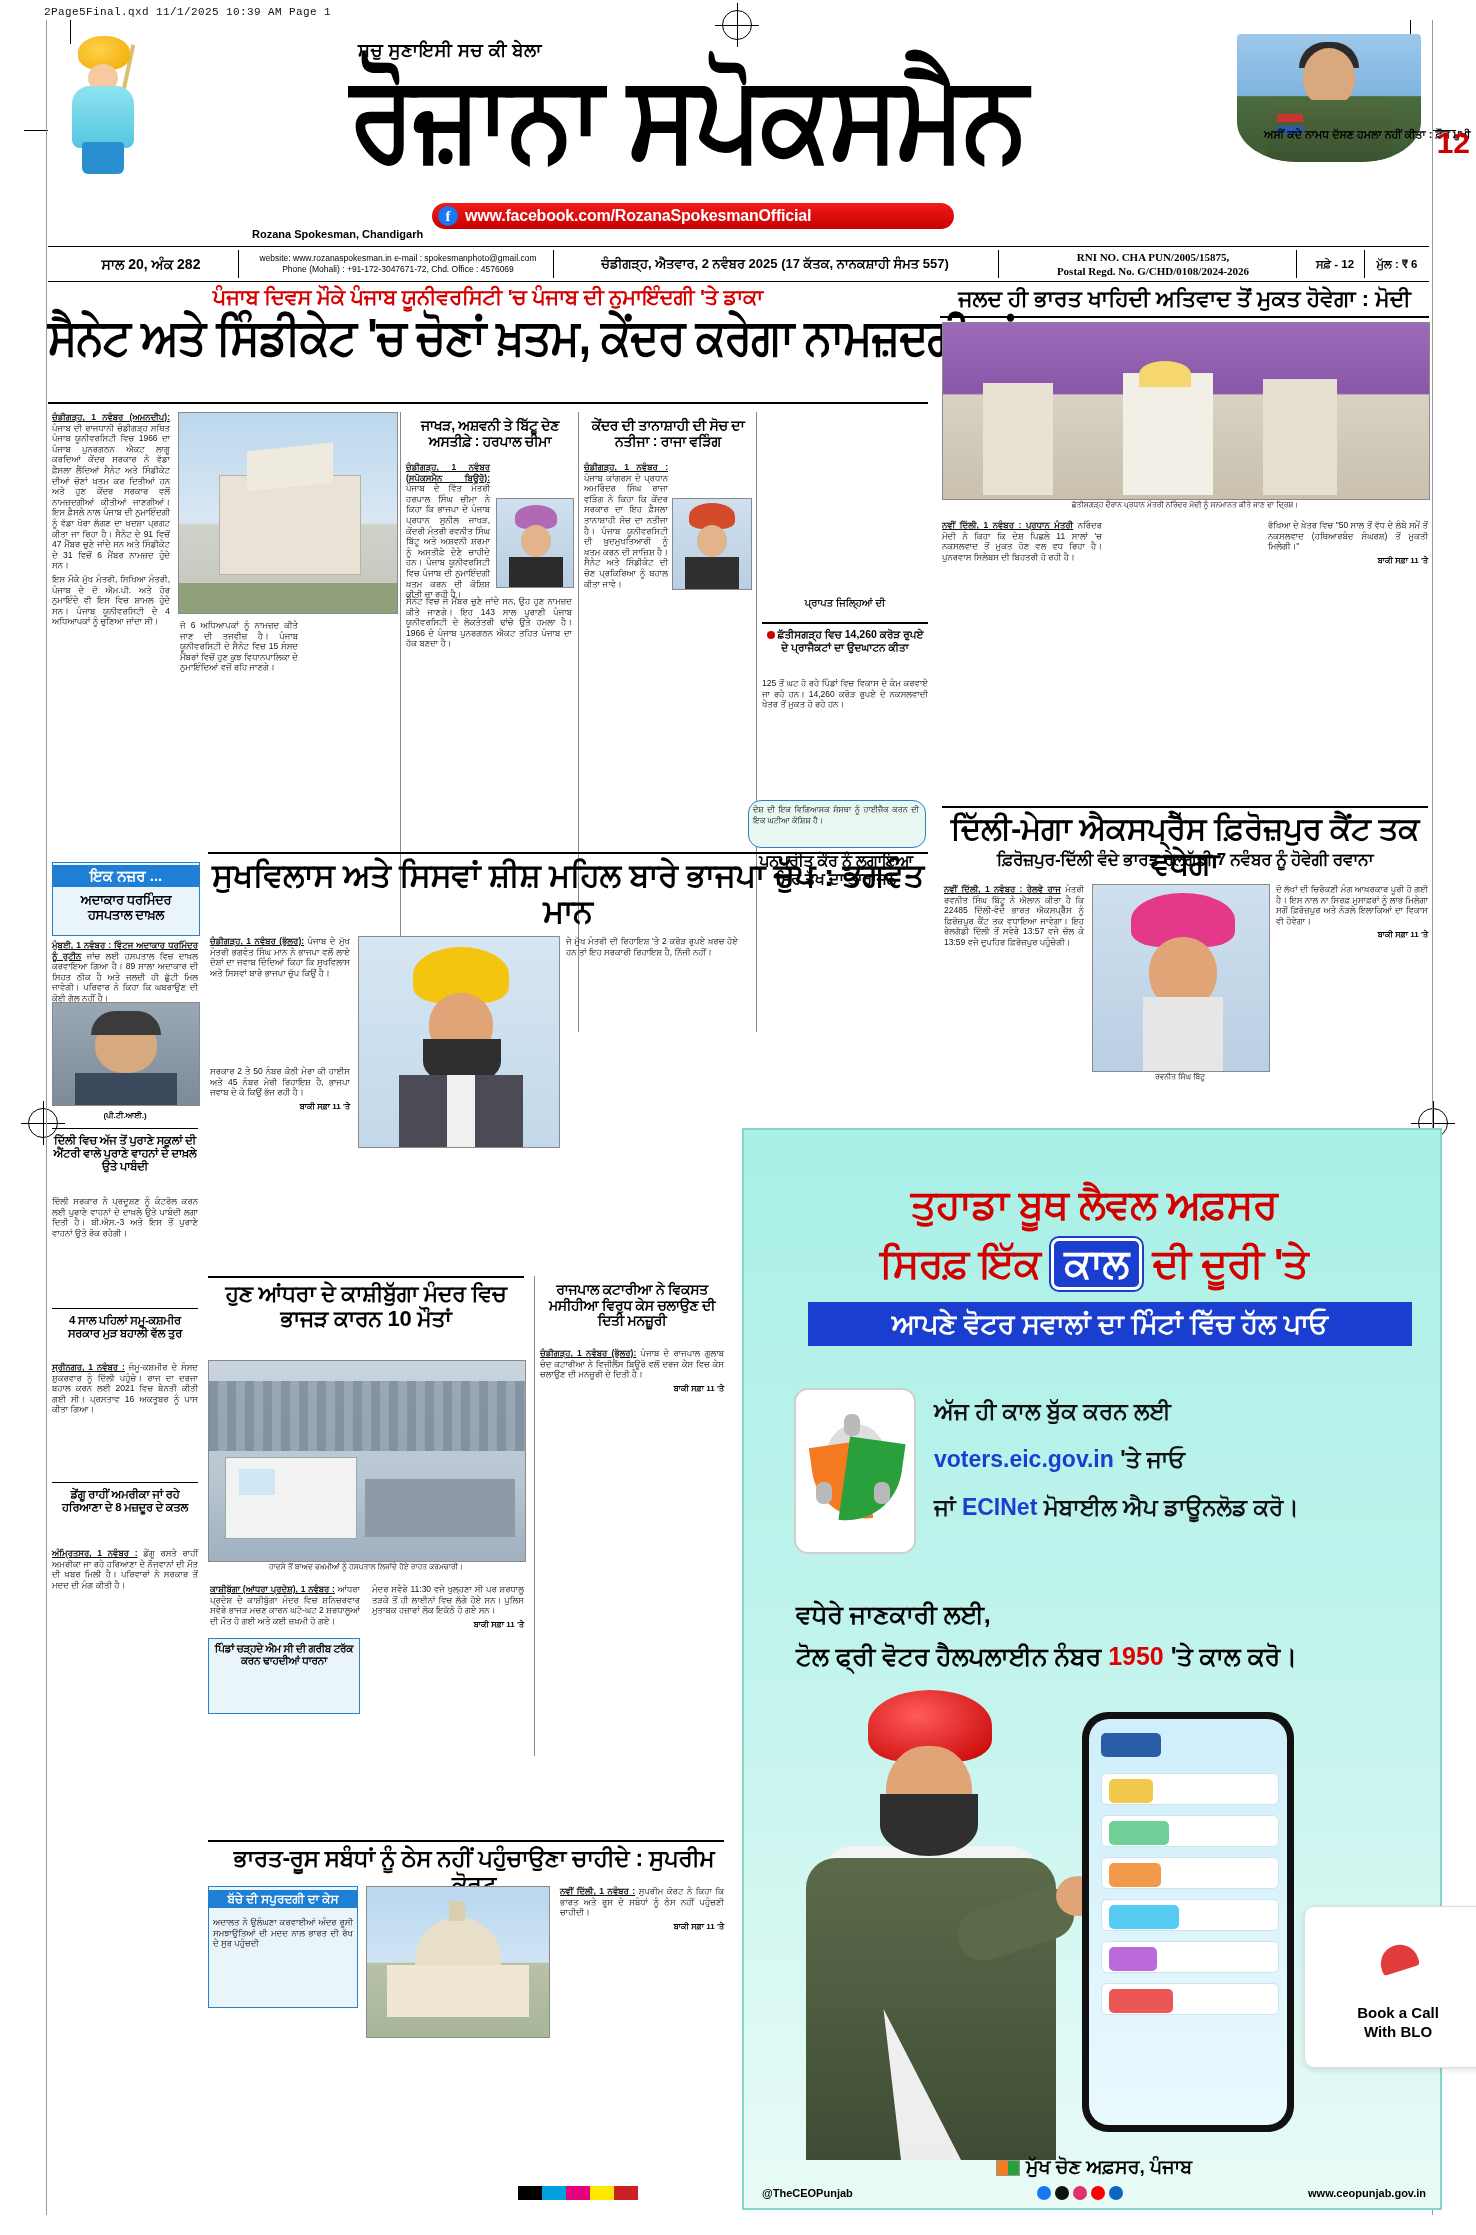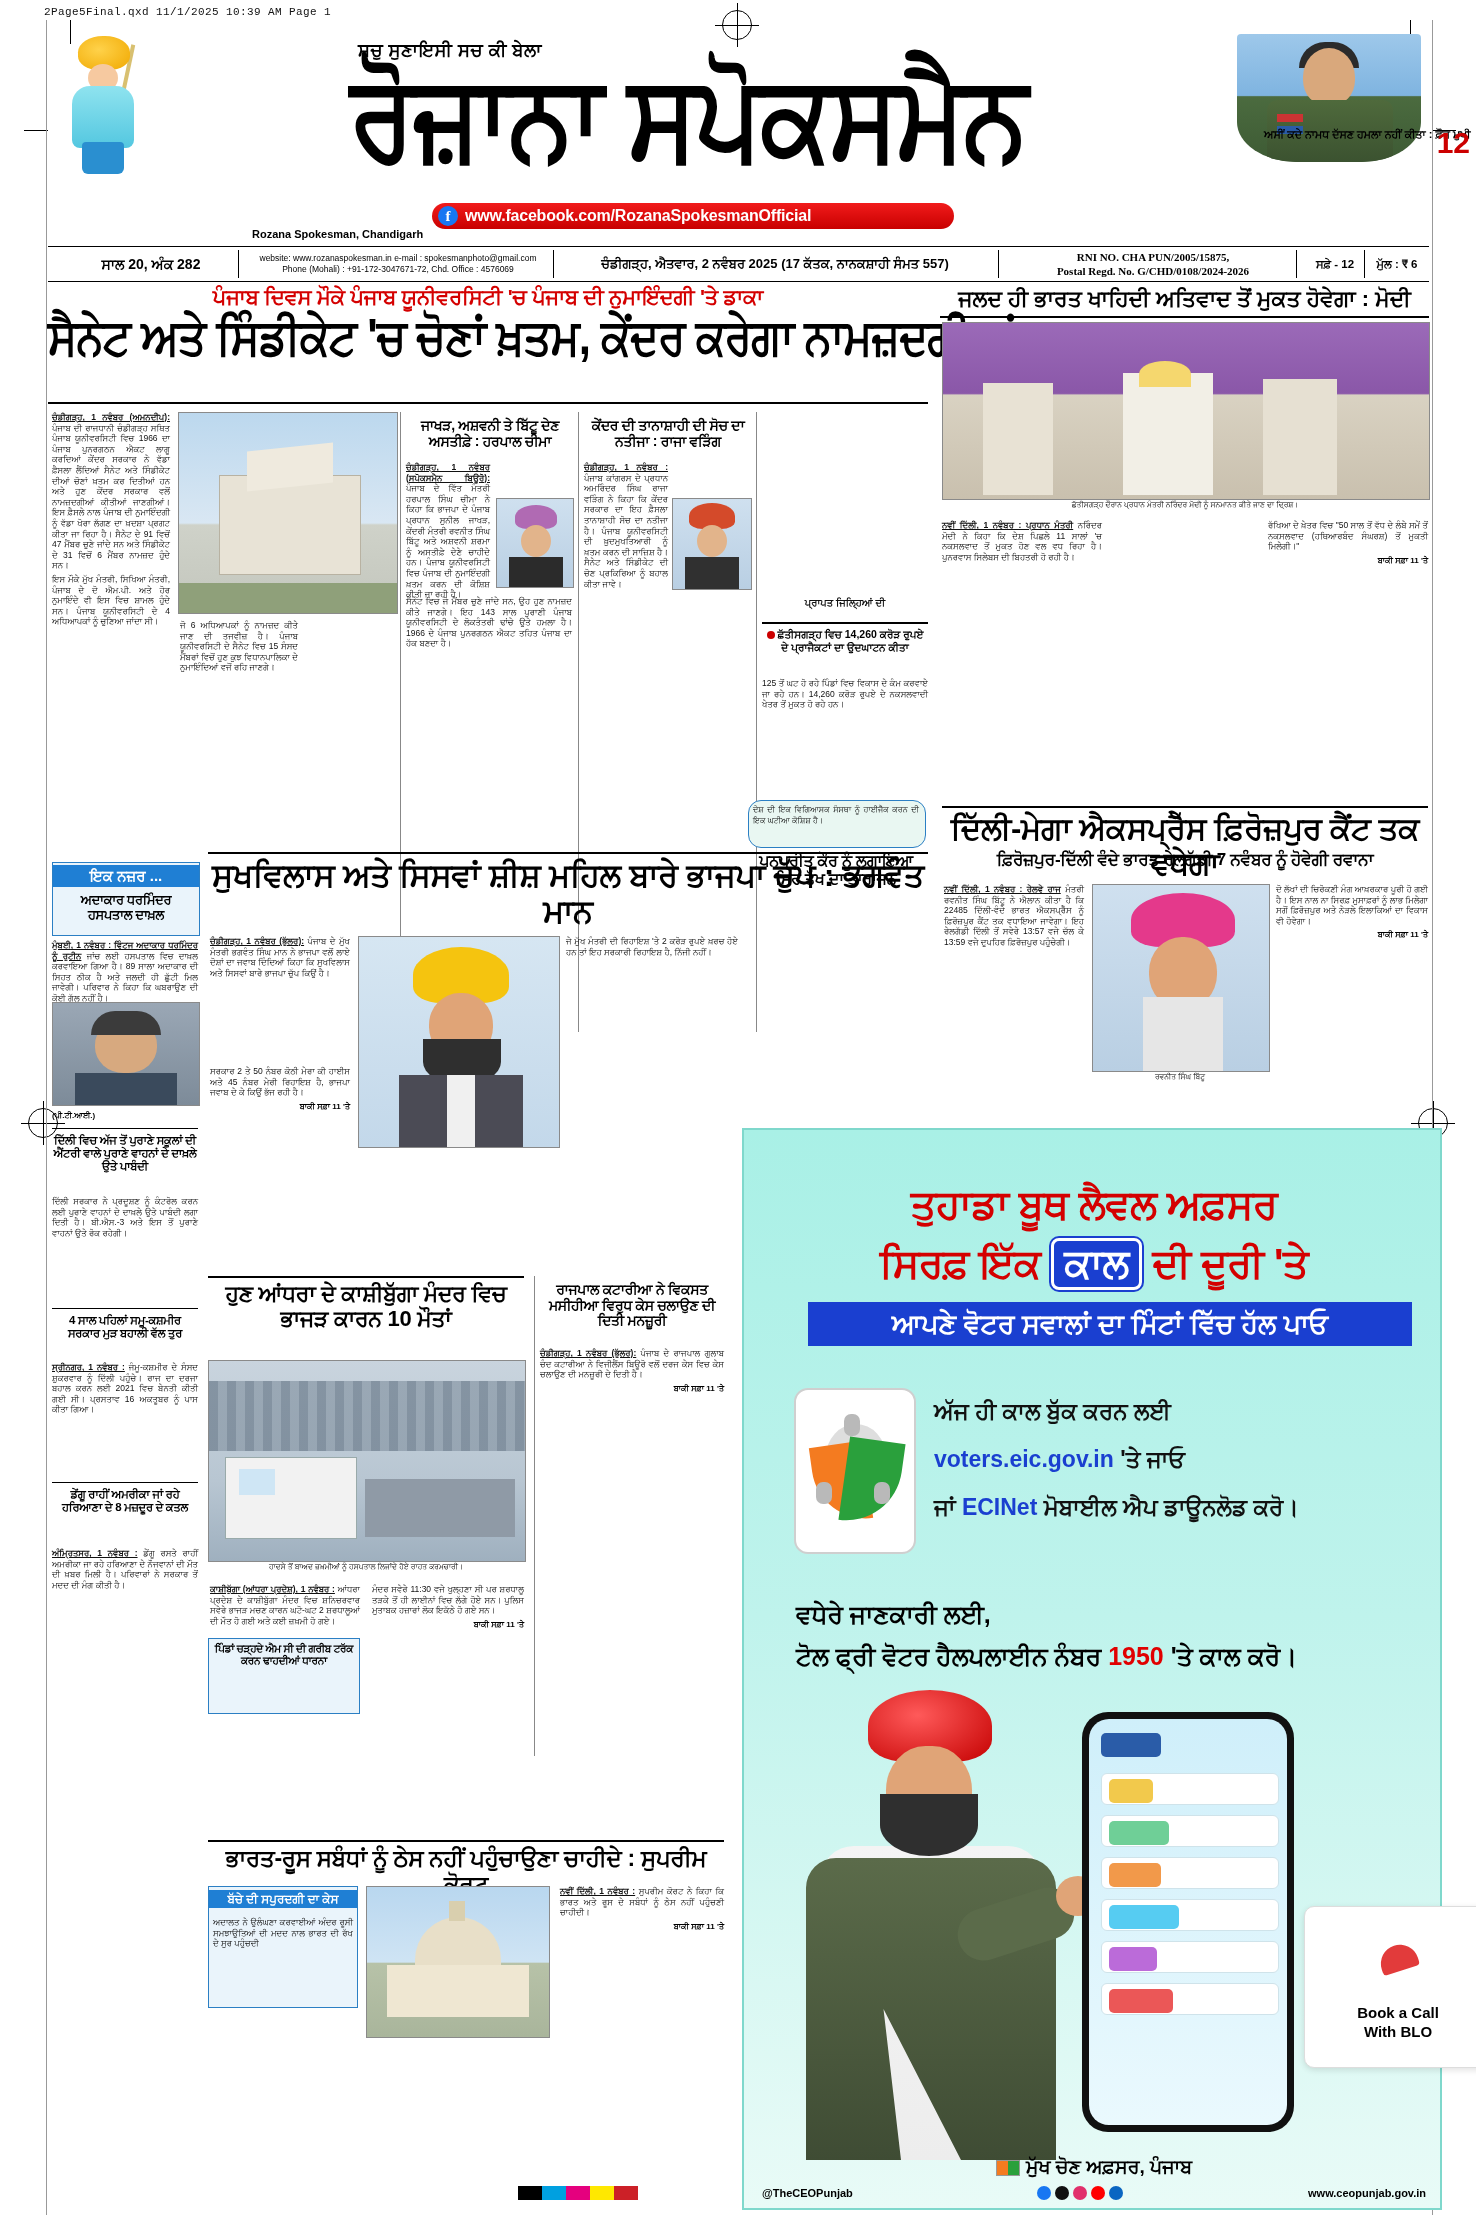--- a/index.html
+++ b/index.html
@@ -292,21 +292,21 @@
   <div class="col" style="left:52px;top:940px;width:146px;">
     <p><span class="dateline">ਮੁੰਬਈ, 1 ਨਵੰਬਰ : ਵਿੰਟਜ ਅਦਾਕਾਰ ਧਰਮਿੰਦਰ ਨੂੰ ਰੁਟੀਨ</span>
        <span>ਜਾਂਚ ਲਈ ਹਸਪਤਾਲ ਵਿਚ ਦਾਖ਼ਲ ਕਰਵਾਇਆ ਗਿਆ ਹੈ। 89 ਸਾਲਾ ਅਦਾਕਾਰ ਦੀ ਸਿਹਤ ਠੀਕ ਹੈ ਅਤੇ ਜਲਦੀ ਹੀ ਛੁੱਟੀ ਮਿਲ ਜਾਵੇਗੀ। ਪਰਿਵਾਰ ਨੇ ਕਿਹਾ ਕਿ ਘਬਰਾਉਣ ਦੀ ਕੋਈ ਗੱਲ ਨਹੀਂ ਹੈ।</span></p>
   </div>
   <div class="photo" style="left:52px;top:1002px;width:146px;height:102px;background:linear-gradient(180deg,#9aa7b5,#7d8b99);">
     <div style="position:absolute;left:42px;top:14px;width:62px;height:56px;background:#d7a97f;border-radius:50% 50% 46% 46%;"></div>
     <div style="position:absolute;left:38px;top:8px;width:70px;height:24px;background:#3b3b3b;border-radius:32px 32px 0 0;"></div>
     <div style="position:absolute;left:22px;top:70px;width:102px;height:32px;background:#3a4a5c;"></div>
   </div>
   <div class="col" style="left:52px;top:1110px;width:146px;">
-    <p style="text-align:left;"><span class="jump">(ਪੀ.ਟੀ.ਆਈ.)</span></p>
+    <p style="text-align:center;"><span class="jump">(ਪੀ.ਟੀ.ਆਈ.)</span></p>
   </div>
 
   <div class="hrule" style="left:52px;top:1128px;width:146px;height:1px;"></div>
   <div class="subhead" style="position:absolute;left:52px;top:1134px;width:146px;font-size:11.5px;">ਦਿੱਲੀ ਵਿਚ ਅੱਜ ਤੋਂ ਪੁਰਾਣੇ ਸਕੂਲਾਂ ਦੀ ਐਂਟਰੀ ਵਾਲੇ ਪੁਰਾਣੇ ਵਾਹਨਾਂ ਦੇ ਦਾਖ਼ਲੇ ਉਤੇ ਪਾਬੰਦੀ</div>
   <div class="col" style="left:52px;top:1196px;width:146px;">
     <p>ਦਿੱਲੀ ਸਰਕਾਰ ਨੇ ਪ੍ਰਦੂਸ਼ਣ ਨੂੰ ਕੰਟਰੋਲ ਕਰਨ ਲਈ ਪੁਰਾਣੇ ਵਾਹਨਾਂ ਦੇ ਦਾਖ਼ਲੇ ਉਤੇ ਪਾਬੰਦੀ ਲਗਾ ਦਿਤੀ ਹੈ। ਬੀ.ਐਸ.-3 ਅਤੇ ਇਸ ਤੋਂ ਪੁਰਾਣੇ ਵਾਹਨਾਂ ਉਤੇ ਰੋਕ ਰਹੇਗੀ।</p>
   </div>
 
   <div class="hrule" style="left:52px;top:1308px;width:146px;height:1px;"></div>
   <div class="subhead" style="position:absolute;left:52px;top:1314px;width:146px;font-size:11.5px;">4 ਸਾਲ ਪਹਿਲਾਂ ਸਮੂ-ਕਸ਼ਮੀਰ ਸਰਕਾਰ ਮੁੜ ਬਹਾਲੀ ਵੱਲ ਤੁਰ</div>
@@ -375,21 +375,21 @@
 
   <div class="vrule" style="left:534px;top:1276px;height:480px;"></div>
   <div class="subhead" style="position:absolute;left:540px;top:1282px;width:184px;font-size:14px;">ਰਾਜਪਾਲ ਕਟਾਰੀਆ ਨੇ ਵਿਕਸਤ ਮਸੀਹੀਆ ਵਿਰੁਧ ਕੇਸ ਚਲਾਉਣ ਦੀ ਦਿਤੀ ਮਨਜ਼ੂਰੀ</div>
   <div class="col" style="left:540px;top:1348px;width:184px;">
     <p><span class="dateline">ਚੰਡੀਗੜ੍ਹ, 1 ਨਵੰਬਰ (ਭੁੱਲਰ):</span>
        <span>ਪੰਜਾਬ ਦੇ ਰਾਜਪਾਲ ਗੁਲਾਬ ਚੰਦ ਕਟਾਰੀਆ ਨੇ ਵਿਜੀਲੈਂਸ ਬਿਊਰੋ ਵਲੋਂ ਦਰਜ ਕੇਸ ਵਿਚ ਕੇਸ ਚਲਾਉਣ ਦੀ ਮਨਜ਼ੂਰੀ ਦੇ ਦਿਤੀ ਹੈ।</span></p>
     <p style="text-align:right;"><span class="jump">ਬਾਕੀ ਸਫ਼ਾ 11 'ਤੇ</span></p>
   </div>
 
   <div class="hrule" style="left:208px;top:1840px;width:516px;height:2px;"></div>
-  <div class="subhead" style="position:absolute;left:208px;top:1846px;width:516px;font-size:23px;">ਭਾਰਤ-ਰੂਸ ਸਬੰਧਾਂ ਨੂੰ ਠੇਸ ਨਹੀਂ ਪਹੁੰਚਾਉਣਾ ਚਾਹੀਦੇ : ਸੁਪਰੀਮ ਕੋਰਟ</div>
+  <div class="subhead" style="position:absolute;left:216px;top:1846px;width:516px;font-size:23px;">ਭਾਰਤ-ਰੂਸ ਸਬੰਧਾਂ ਨੂੰ ਠੇਸ ਨਹੀਂ ਪਹੁੰਚਾਉਣਾ ਚਾਹੀਦੇ : ਸੁਪਰੀਮ ਕੋਰਟ</div>
   <div class="bluebox" style="left:208px;top:1886px;width:148px;height:120px;background:#eaf4fb;">
     <div style="position:absolute;left:0;top:3px;width:148px;text-align:center;font-size:12px;font-weight:bold;background:#1f7fd4;color:#fff;padding:2px 0;">ਬੱਚੇ ਦੀ ਸਪੁਰਦਗੀ ਦਾ ਕੇਸ</div>
     <div class="col" style="left:4px;top:30px;width:140px;">
       <p>ਅਦਾਲਤ ਨੇ ਉਲੰਘਣਾ ਕਰਵਾਈਆਂ ਅੰਦਰ ਰੂਸੀ ਸਮਝਾਉਤਿਆਂ ਦੀ ਮਦਦ ਨਾਲ ਭਾਰਤ ਦੀ ਰੱਖ ਦੇ ਸੁਰ ਪਹੁੰਚਦੀ</p>
     </div>
   </div>
   <div class="photo" style="left:366px;top:1886px;width:182px;height:150px;background:linear-gradient(180deg,#b9d7ef 0%,#cfe4f4 50%,#b7c2a8 51%,#a9b59b 100%);">
     <div style="position:absolute;left:48px;top:30px;width:86px;height:48px;background:#e8dfc8;border-radius:44px 44px 0 0;"></div>
     <div style="position:absolute;left:20px;top:78px;width:142px;height:52px;background:#efe7d2;"></div>
     <div style="position:absolute;left:82px;top:14px;width:16px;height:20px;background:#d9cfae;"></div>

